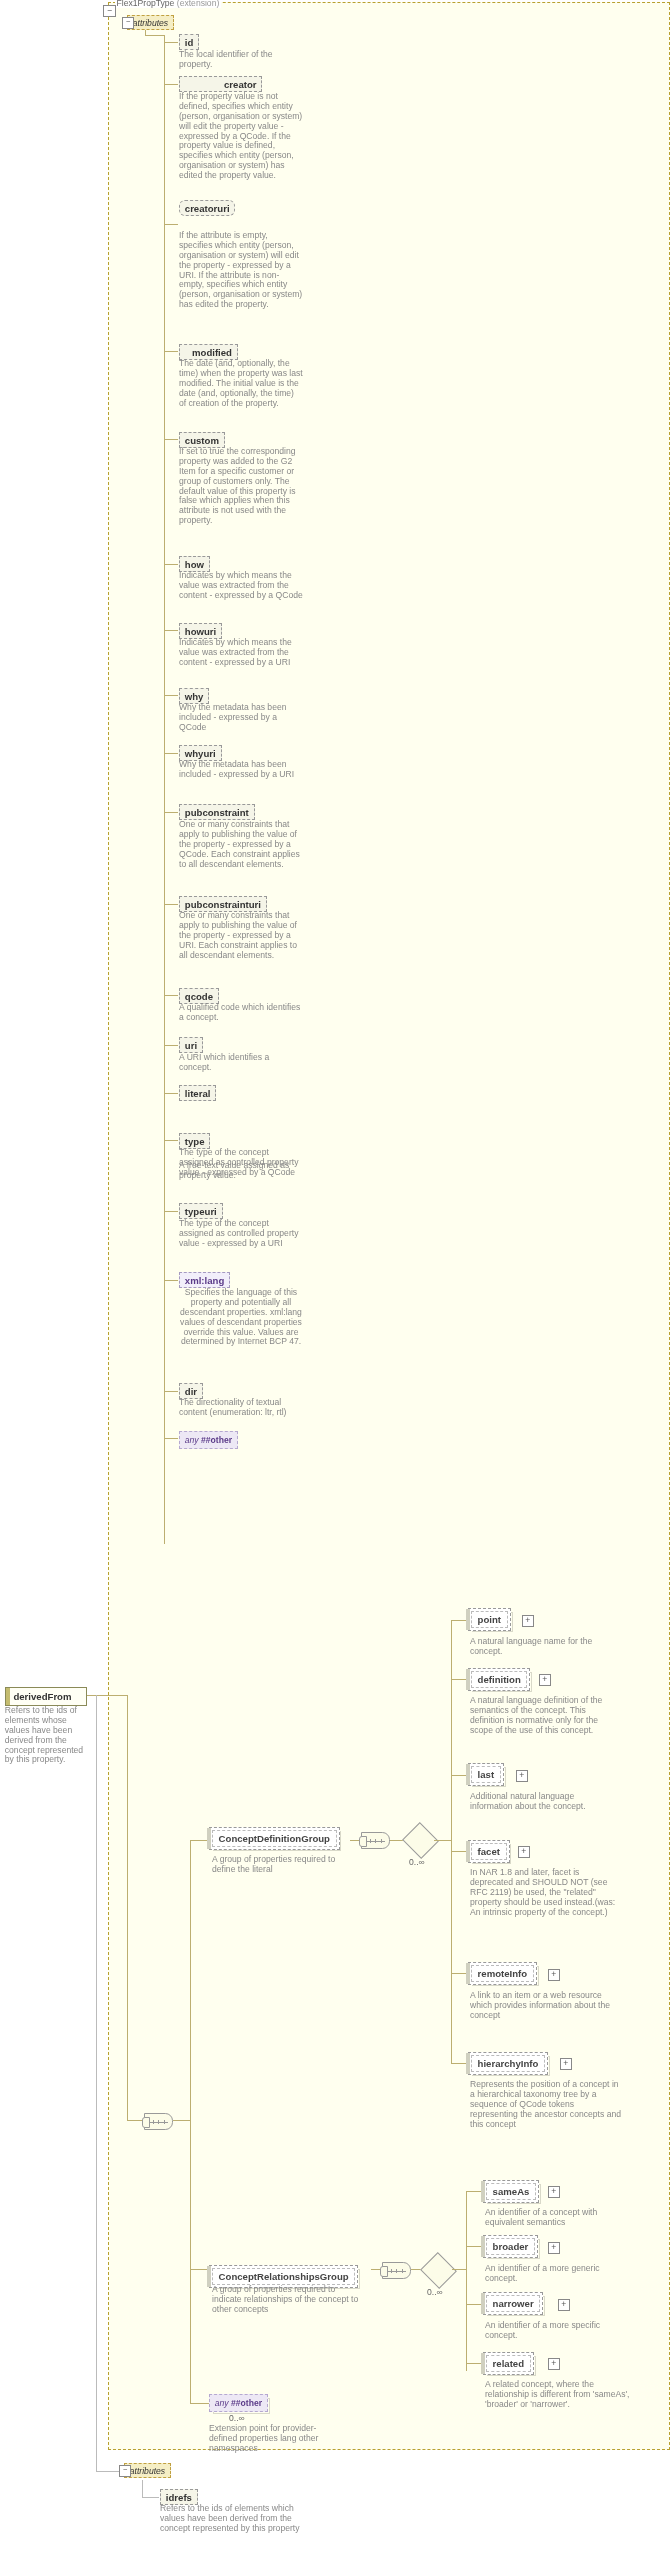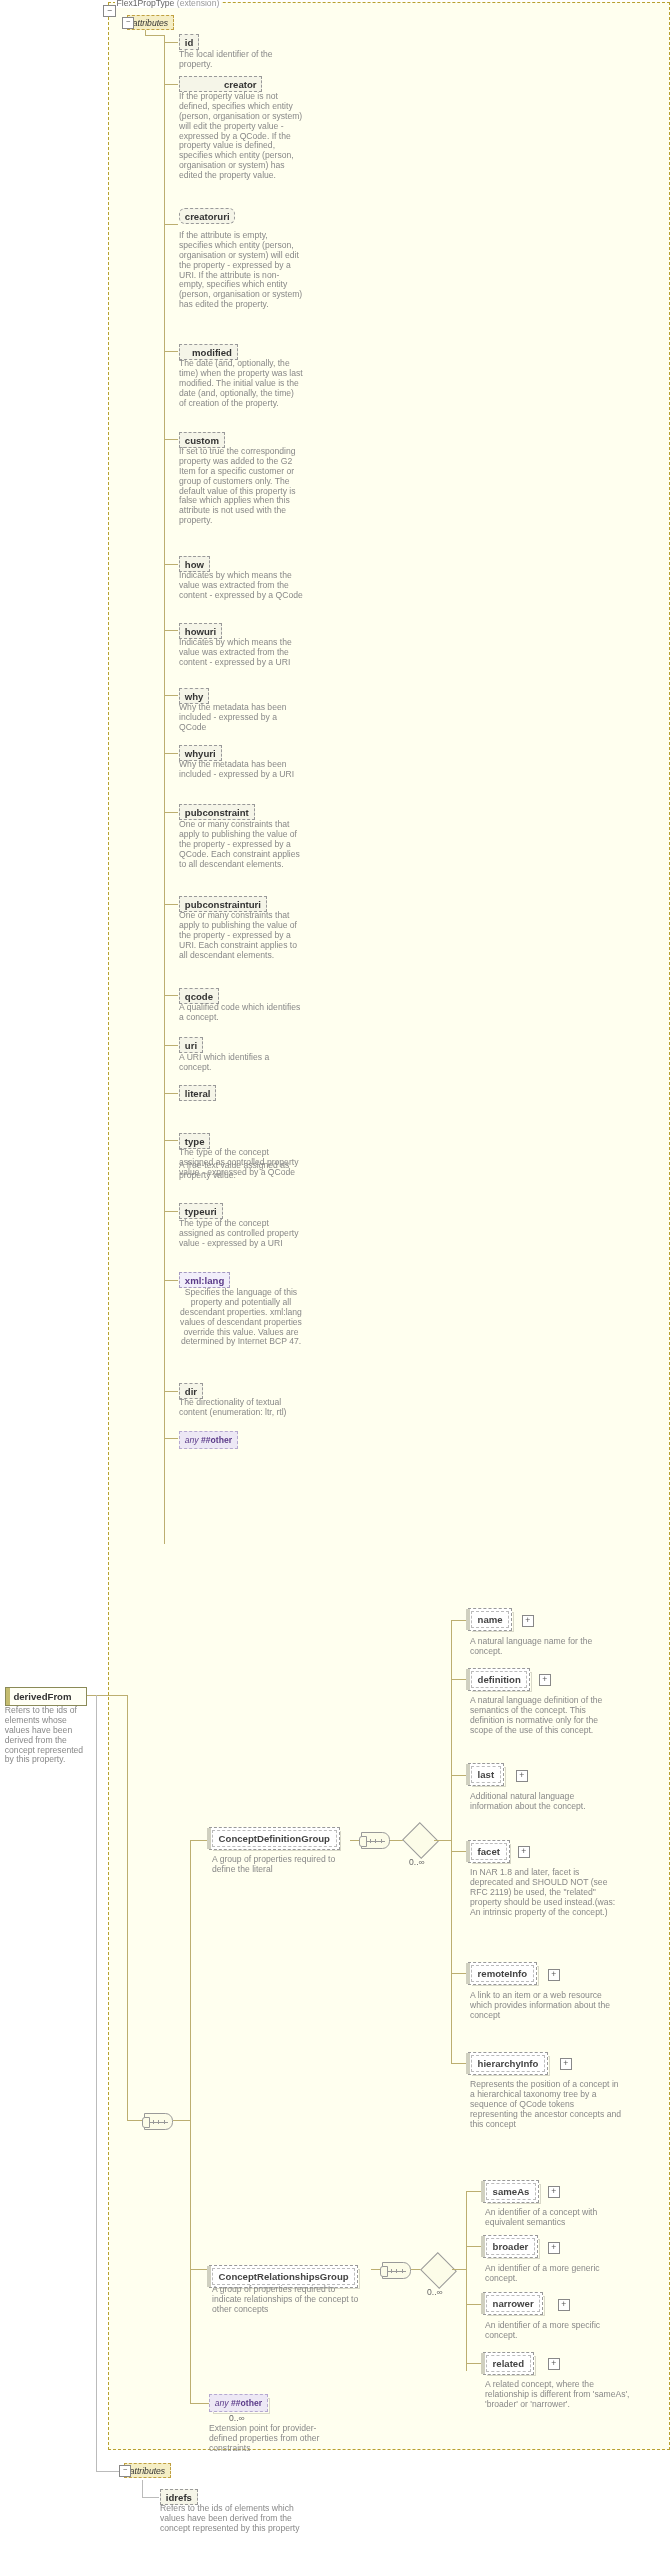--- a/index.html
+++ b/index.html
@@ -149,21 +149,21 @@
 
   <div class="hline" style="left:164px; top:42px; width:14.3px;"></div>
   <div class="attr-box" style="left:179px; top:34px;"><span>id</span></div>
   <div class="doc-text" style="left:179px; top:50px; width:115px;">The local identifier of the property.</div>
 
   <div class="hline" style="left:164px; top:84px; width:14.3px;"></div>
   <div class="attr-box" style="left:179px; top:76px;padding-left:44px;"><span>creator</span></div>
   <div class="doc-text" style="left:179px; top:92px; width:124px;">If the property value is not defined, specifies which entity (person, organisation or system) will edit the property value - expressed by a QCode. If the property value is defined, specifies which entity (person, organisation or system) has edited the property value.</div>
 
   <div class="hline" style="left:164px; top:224px; width:14.3px;"></div>
-  <div class="attr-box" style="left:179px; top:208px;border-radius:6px;"><span>creatoruri</span></div>
+  <div class="attr-box" style="left:179px; top:200px;border-radius:6px;"><span>creatoruri</span></div>
   <div class="doc-text" style="left:179px; top:231px; width:124px;">If the attribute is empty, specifies which entity (person, organisation or system) will edit the property - expressed by a URI. If the attribute is non-empty, specifies which entity (person, organisation or system) has edited the property.</div>
 
   <div class="hline" style="left:164px; top:351px; width:14.3px;"></div>
   <div class="attr-box" style="left:179px; top:344px;padding-left:12px;"><span>modified</span></div>
   <div class="doc-text" style="left:179px; top:359px; width:124px;">The date (and, optionally, the time) when the property was last modified. The initial value is the date (and, optionally, the time) of creation of the property.</div>
 
   <div class="hline" style="left:164px; top:439px; width:14.3px;"></div>
   <div class="attr-box" style="left:179px; top:432px;"><span>custom</span></div>
   <div class="doc-text" style="left:179px; top:447px; width:124px;">If set to true the corresponding property was added to the G2 Item for a specific customer or group of customers only. The default value of this property is false which applies when this attribute is not used with the property.</div>
 
@@ -259,21 +259,21 @@
   <div class="choice" style="left:407px; top:1828px;"></div>
   <div class="occ" style="left:409px; top:1857px;">0..∞</div>
   <div class="hline" style="left:434px; top:1840px; width:17px;"></div>
   <div class="vline" style="left:451px; top:1620px; height:443px;"></div>
 
   <div class="hline" style="left:451px; top:1620px; width:17px;"></div>
   <div class="element-dashed" style="left:468px; top:1608px;">
     <div class="outer stack-shadow">
         <div class="inner">
           <div class="stripe"></div>
-          <div class="lbl">name</div>
+          <div class="lbl">point</div>
         </div>
       </div>
   </div>
   <div class="plus-box" style="left:522px; top:1615px;">+</div>
   <div class="doc-text" style="left:470px; top:1637px; width:134px;">A natural language name for the concept.</div>
 
   <div class="hline" style="left:451px; top:1679px; width:17px;"></div>
   <div class="element-dashed" style="left:468px; top:1668px;">
     <div class="outer stack-shadow">
         <div class="inner">
@@ -402,21 +402,21 @@
       </div>
   </div>
   <div class="plus-box" style="left:548px; top:2358px;">+</div>
   <div class="doc-text" style="left:485px; top:2380px; width:153px;">A related concept, where the relationship is different from 'sameAs', 'broader' or 'narrower'.</div>
 
   <div class="hline" style="left:190px; top:2403px; width:19px;"></div>
   <div class="attr-box wildcard stack-shadow" style="left:209px; top:2394px; position:absolute;">
     <span style="font-style:italic;">any</span> <b>##other</b>
   </div>
   <div class="occ" style="left:229px; top:2413px;">0..∞</div>
-  <div class="doc-text" style="left:209px; top:2424px; width:134px;">Extension point for provider-defined properties from other constraints</div>
+  <div class="doc-text" style="left:209px; top:2424px; width:134px;">Extension point for provider-defined properties lang other namespaces</div>
 
   <div class="grey-dash-line" style="left:87px; top:1695px; width:0;"></div>
   <div class="vline" style="left:96px; top:1695px; height:776px; background:#bbb;"></div>
   <div class="hline" style="left:96px; top:2471px; width:29px; background:#bbb;"></div>
 
   <div class="attr-frame" style="left:124px; top:2463px;">
     <div class="attr-sym">−</div>
     <span>attributes</span>
   </div>
   <div class="vline" style="left:142px; top:2480px; height:17px; background:#bbb;"></div>

